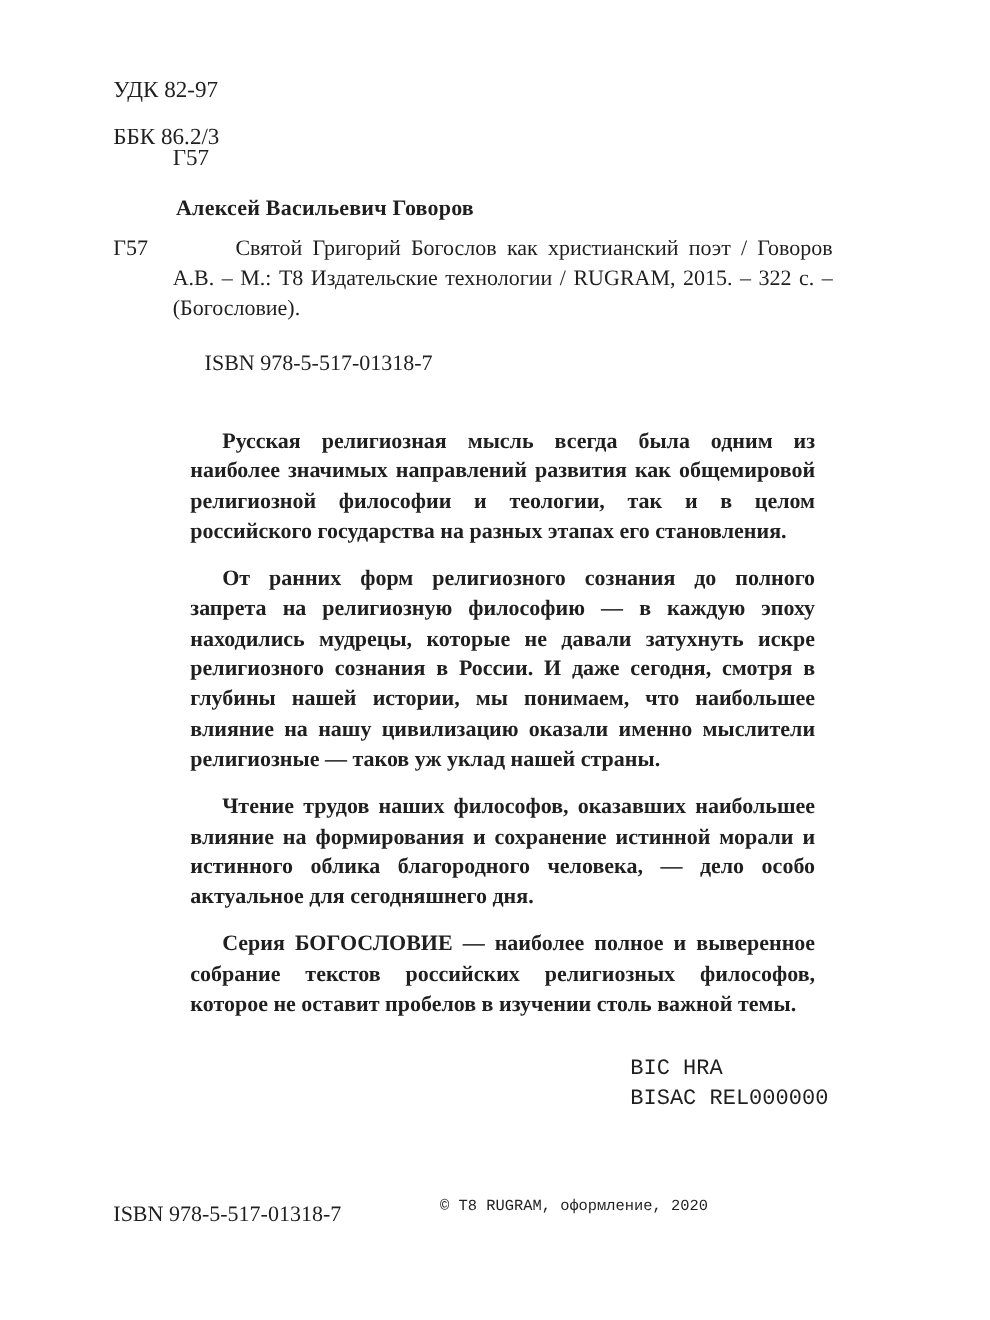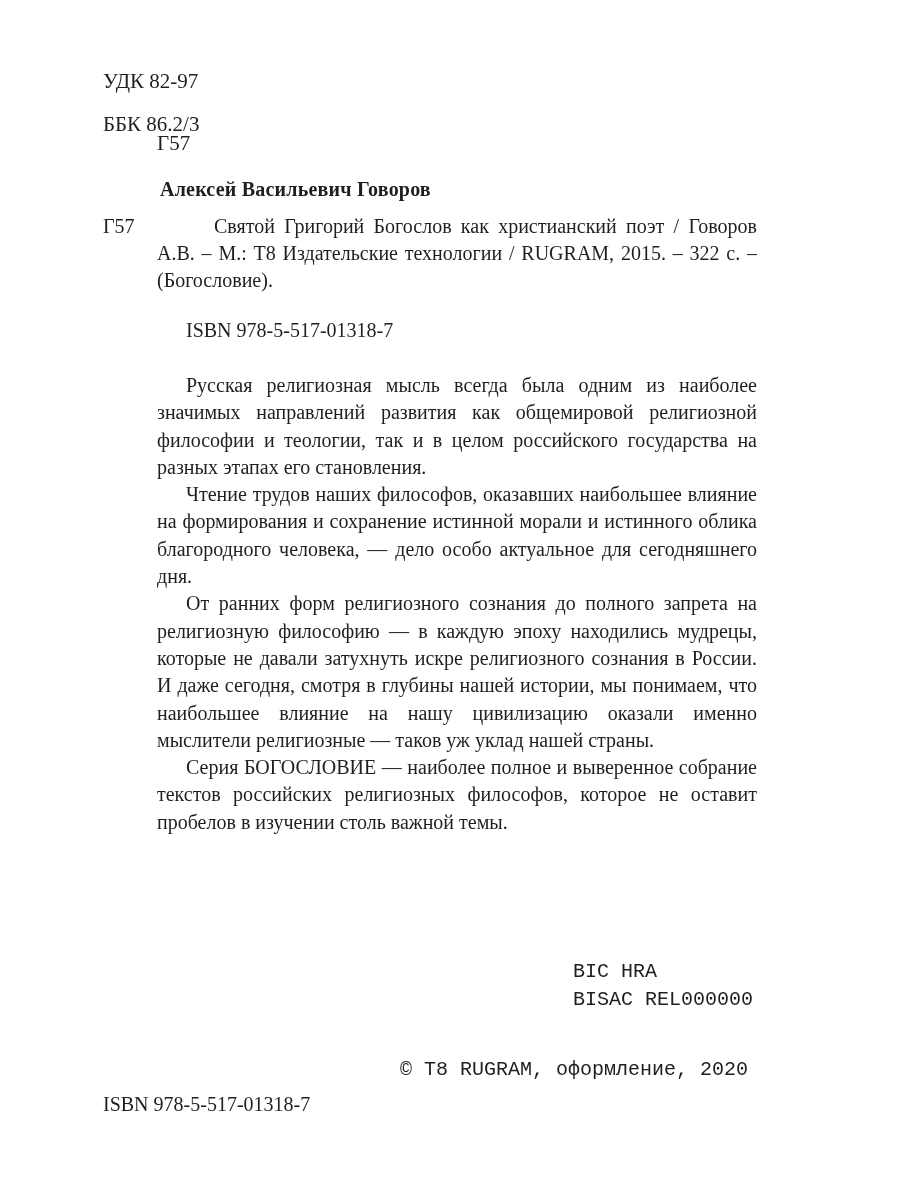--- a/index.html
+++ b/index.html
@@ -34,46 +34,47 @@
       text-indent: 57px;
     }
     #isbn-top { top: 319px; left: 186px; font-size: 20px; }
     #annotation {
       position: absolute;
       top: 372px; left: 157px; width: 600px;
       font-size: 20px; line-height: 27.3px;
       text-align: justify;
     }
     #annotation p {
-      margin: 0;
+      margin: 16px;
       text-indent: 29px;
+      font-weight: bold;
     }
     #codes { top: 958px; left: 573px; font-size: 20px; line-height: 28px; }
     #isbn-bottom { top: 1093px; left: 103px; font-size: 20px; }
-    #copyrights { top: 1056px; left: 400px; font-size: 20px; line-height: 28px; }
+    #copyrights { top: 1083px; left: 400px; font-size: 14px; line-height: 28px; }
     .line { display: block; font-family: Liberation Mono, monospace; }
   </style>
 </head>
 <body>
 
 <div class="abs classif" id="udk">УДК 82-97</div>
 <div class="abs classif" id="bbk">ББК  86.2/3</div>
 <div class="abs" id="bbk-code">Г57</div>
 
 <div class="abs" id="author">Алексей Васильевич Говоров</div>
 
 <div class="abs" id="g57-mark">Г57</div>
 <div id="biblio">Святой  Григорий Богослов как христианский поэт / Говоров А.В. – М.:  Т8 Издательские технологии / RUGRAM, 2015. – 322 с. – (Богословие).</div>
 
 <div class="abs" id="isbn-top">ISBN  978-5-517-01318-7</div>
 
 <div id="annotation">
   <p>Русская религиозная мысль всегда была одним из наиболее значимых направлений развития как общемировой религиозной философии и теологии, так и в целом российского государства на разных этапах его становления.</p>
+  <p>От ранних форм религиозного сознания до полного запрета на религиозную философию — в каждую эпоху находились мудрецы, которые не давали затухнуть искре религиозного сознания в России. И даже сегодня, смотря в глубины нашей истории, мы понимаем, что наибольшее влияние на нашу цивилизацию оказали именно мыслители религиозные — таков уж уклад нашей страны.</p>
   <p>Чтение трудов наших философов, оказавших наибольшее влияние на формирования и сохранение истинной морали и истинного облика благородного человека, — дело особо актуальное для сегодняшнего дня.</p>
-  <p>От ранних форм религиозного сознания до полного запрета на религиозную философию — в каждую эпоху находились мудрецы, которые не давали затухнуть искре религиозного сознания в России. И даже сегодня, смотря в глубины нашей истории, мы понимаем, что наибольшее влияние на нашу цивилизацию оказали именно мыслители религиозные — таков уж уклад нашей страны.</p>
   <p>Серия БОГОСЛОВИЕ — наиболее полное и выверенное собрание текстов российских религиозных философов, которое не оставит пробелов в изучении столь важной темы.</p>
 </div>
 
 <div class="abs" id="codes">
   <span class="line">BIC HRA</span>
   <span class="line">BISAC REL000000</span>
 </div>
 
 <div class="abs" id="isbn-bottom">ISBN  978-5-517-01318-7</div>
 

